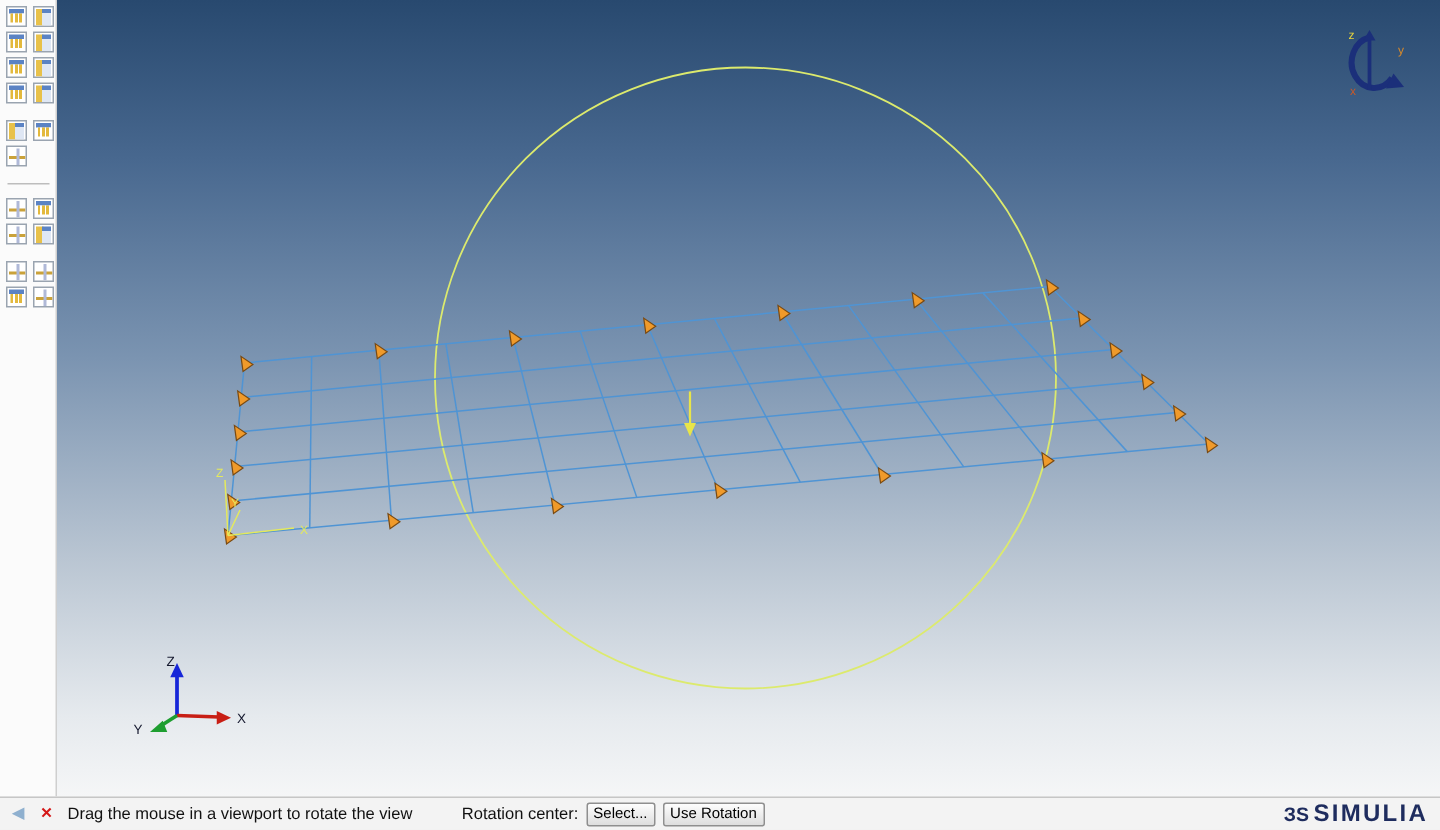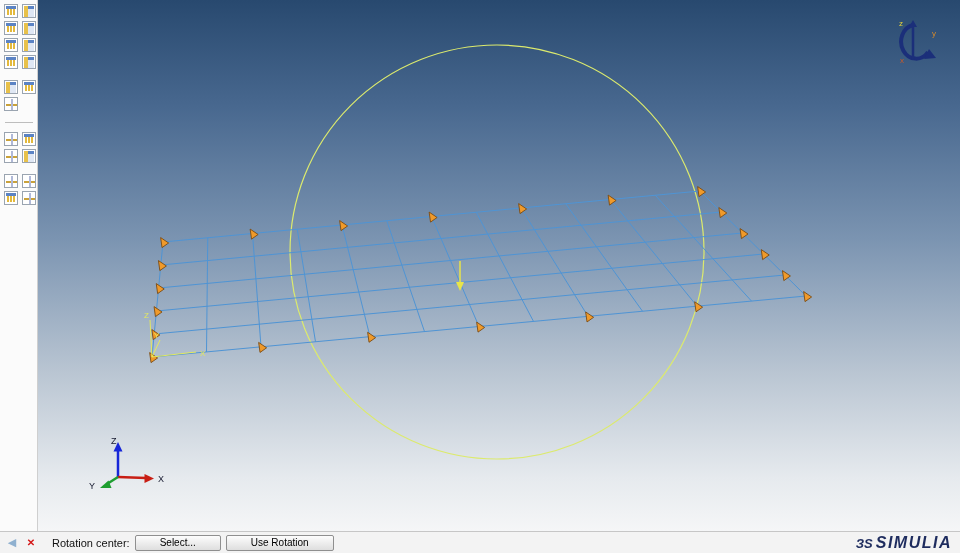--- a/index.html
+++ b/index.html
@@ -23,23 +23,23 @@
     background:linear-gradient(180deg,#28496f 0%,#48688f 20%,#7b94b1 45%,#b9c5d2 70%,#e6eaee 90%,#f5f6f7 100%)}
   svg.scene{position:absolute;left:0;top:0;width:922px;height:531px}
   svg.compass{position:absolute;right:20px;top:16px}
 
   
   .prompt-bar{position:absolute;left:0;top:531px;width:960px;height:22px;background:#f3f3f3;border-top:1px solid #c6c6c6;display:flex;align-items:center;font-size:11px;color:#111;padding:0 8px 0 5px;gap:5px}
   .pb-icon{width:14px;height:14px;display:inline-flex;align-items:center;justify-content:center;font-size:10px;cursor:pointer;line-height:1}
   .pb-icon.back{color:#8fb0cf;font-size:11px}
   .pb-icon.cancel{color:#d41616;font-weight:bold}
   .pb-msg{margin-left:2px;white-space:nowrap}
-  .pb-rot{margin-left:9px;white-space:nowrap}
-  .pbtn{font-family:"Liberation Sans",sans-serif;font-size:10px;padding:1px 24px 2px;border:1px solid #8f8f8f;border-radius:2px;background:linear-gradient(#fdfdfd,#dedede);cursor:pointer;white-space:nowrap}
-  .logo{margin-left:auto;display:flex;align-items:baseline;gap:3px;color:#1e2c5e;font-style:italic;font-weight:bold}
+  .pb-rot{margin-left:28px;white-space:nowrap}
+  .pbtn{font-family:"Liberation Sans",sans-serif;font-size:10px;padding:1px 4px 2px;border:1px solid #8f8f8f;border-radius:2px;background:linear-gradient(#fdfdfd,#dedede);cursor:pointer;white-space:nowrap}
+  .logo{margin-left:auto;display:flex;align-items:baseline;gap:3px;color:#1e2c5e;font-weight:bold}
   .logo-mark{font-size:13px;letter-spacing:0}
   .logo-text{font-size:16px;letter-spacing:1.5px}
 </style>
 </head>
 <body>
 
 <div class="app">
 
   <div class="toolbox">
       <div class="tb-group">
@@ -153,20 +153,21 @@
       <path d="M15,4 l-4,7 l8,0 z" fill="#1b2f7a"></path>
       <text x="1" y="10" font-size="8" fill="#e8d43a">z</text>
       <text x="34" y="20" font-size="8" fill="#d88a2a">y</text>
       <text x="2" y="47" font-size="8" fill="#c85a2a">x</text>
     </svg>
   </div>
 
   <div class="prompt-bar">
     <span class="pb-icon back">◀</span>
     <span class="pb-icon cancel">✕</span>
+    <span class="pb-msg">Drag the mouse in a viewport to rotate the view</span>
     <span class="pb-rot">Rotation center:</span>
     <button class="pbtn">Select...</button>
     <button class="pbtn">Use Rotation</button>
     <div class="logo">
       <span class="logo-mark">ЗS</span>
       <span class="logo-text">SIMULIA</span>
     </div>
   </div>
 
 </div>

